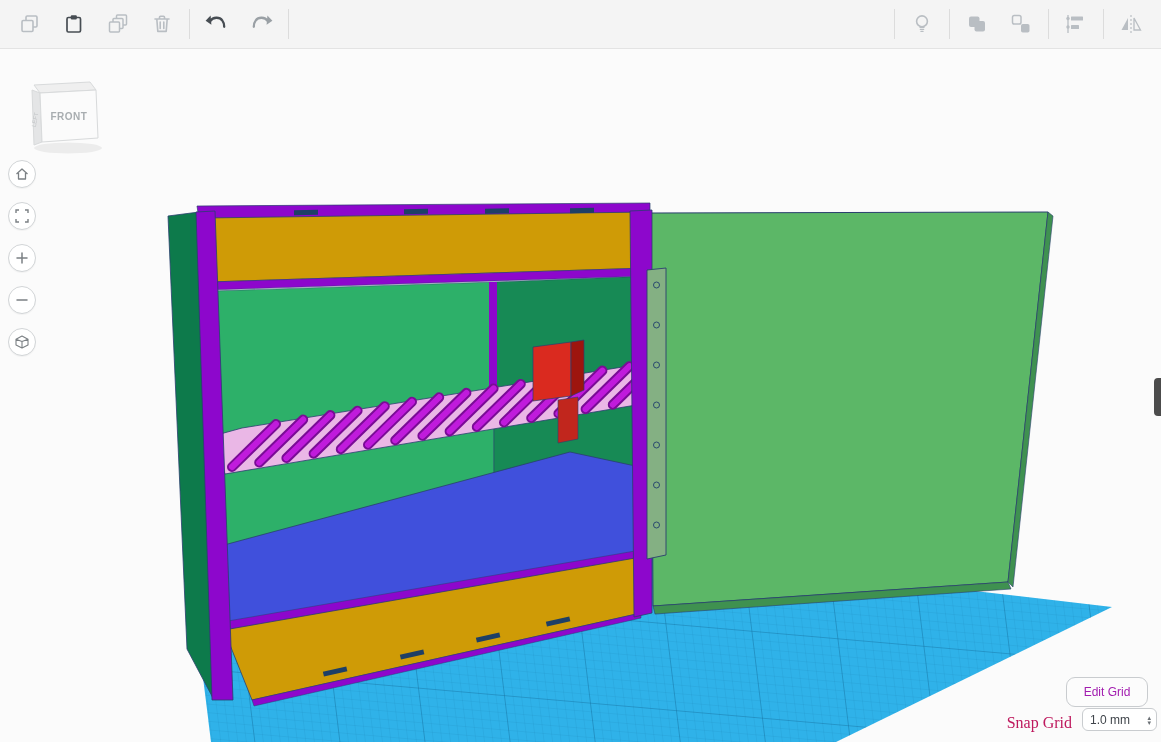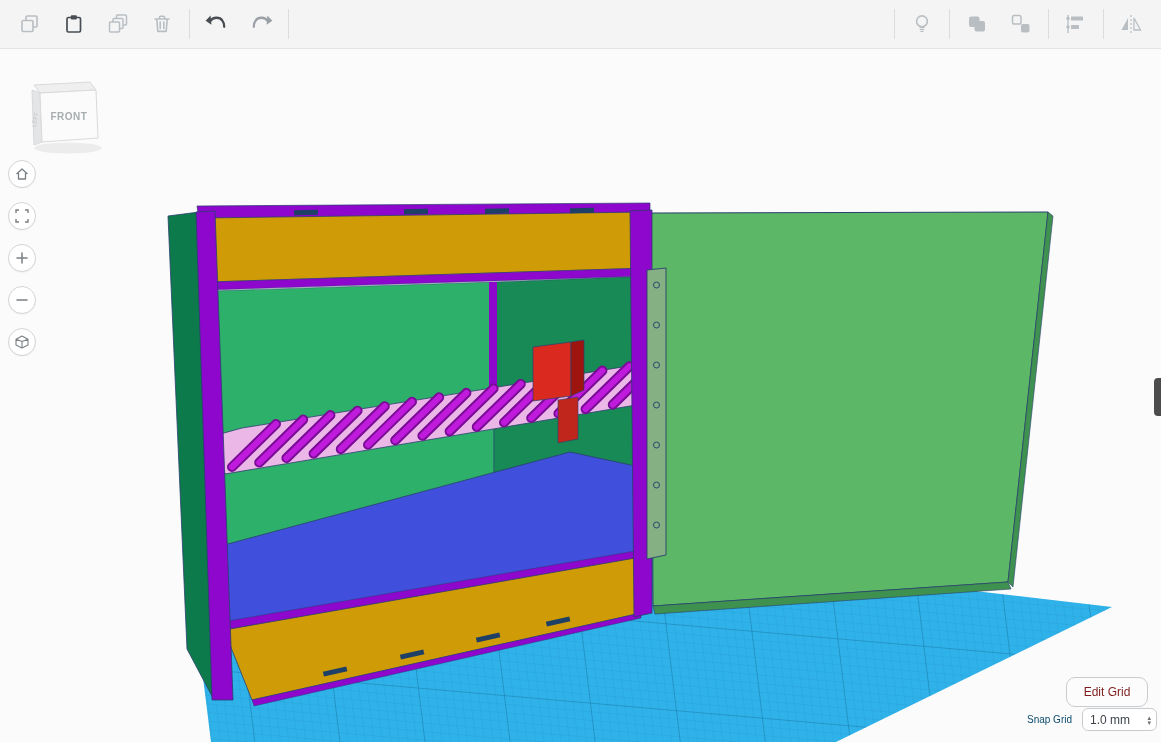--- a/index.html
+++ b/index.html
@@ -36,25 +36,25 @@
   .nav-btn svg{width:16px;height:16px;display:block;}
   
   .scrollbar-thumb{
     position:absolute;right:0;top:378px;width:7px;height:38px;
     background:#4c4c4c;border-radius:4px 0 0 4px;
   }
   
   .edit-grid-btn{
     position:absolute;right:13px;top:677px;width:82px;height:21px;
     background:#fcfcfc;border:1px solid #c9cccf;border-radius:9px;
-    font-size:12px;color:#7f1d1d;font-family:"Liberation Sans",sans-serif;
+    font-size:12px;color:#a21caf;font-family:"Liberation Sans",sans-serif;
     display:flex;align-items:center;justify-content:center;cursor:pointer;padding:14px;
   }
   .snap-label{
-    position:absolute;right:89px;top:714px;font-size:10px;color:#0c4a6e;
+    position:absolute;right:89px;top:714px;font-size:16px;color:#be185d;font-family:Liberation Serif, serif;
   }
   .snap-select{
     position:absolute;right:4px;top:708px;width:75px;height:23px;box-sizing:border-box;
     background:#fff;border:1px solid #c9cccf;border-radius:6px;
     display:flex;align-items:center;padding:0 5px 0 7px;font-size:12px;color:#3f444a;cursor:pointer;
   }
   .snap-caret{margin-left:auto;display:flex;flex-direction:column;align-items:center;
     font-size:7px;line-height:5px;color:#6a6f74;}
   svg text{font-family:"Liberation Sans",sans-serif;}
 </style>

